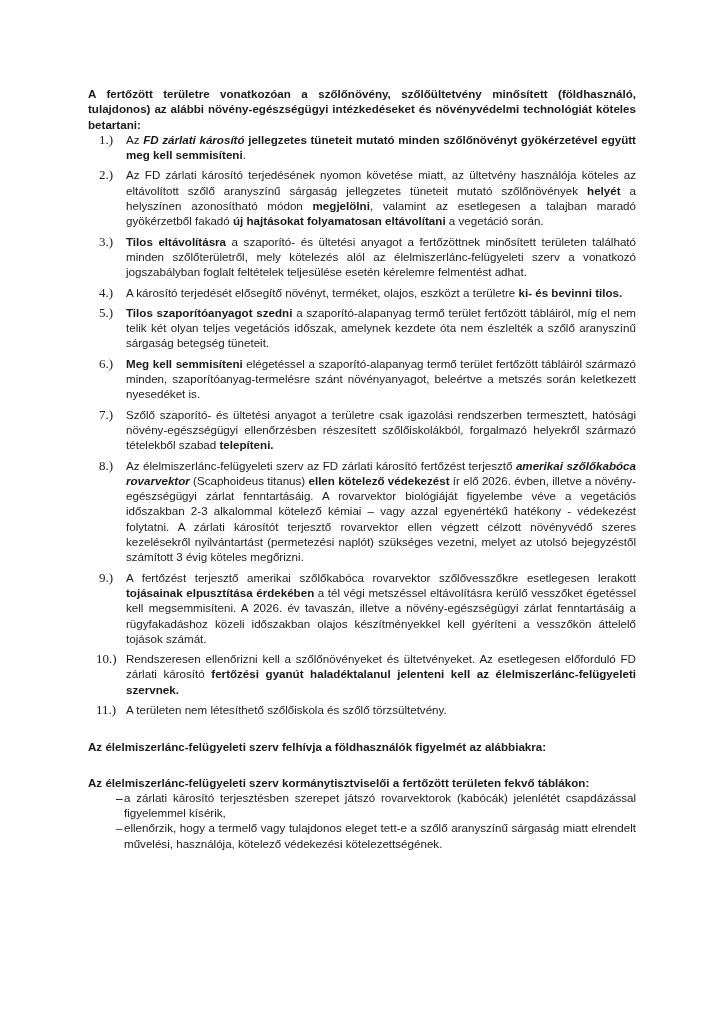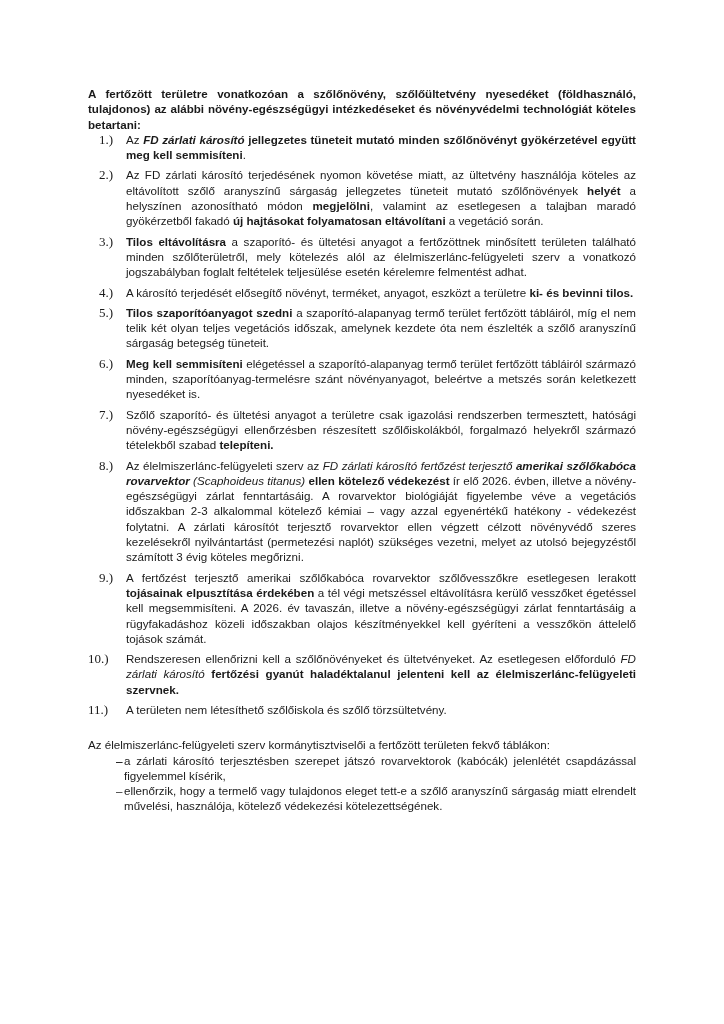--- a/index.html
+++ b/index.html
@@ -16,54 +16,54 @@
     .intro { font-weight: bold; }
     ol.items { list-style: none; margin: 0; padding: 0; }
     ol.items li {
       position: relative; padding-left: 38px; margin: 0 0 5px 0;
       text-align: justify;
     }
     ol.items li .num {
       position: absolute; left: 11px; top: 0;
       font-family: "Liberation Serif", serif; font-size: 13px;
     }
-    ol.items li.two-digit .num { left: 0; }
+    ol.items li.two-digit .num { left: 8px; }
     .item-text { display: block; }
     .b { font-weight: bold; }
-    .i { font-style: italic; }
+    .i { }
     .bi { font-weight: bold; font-style: italic; }
     .u { }
     .notice-heading { font-weight: bold; margin-top: 22px; }
-    .notice-lead { margin-top: 20px; }
+    .notice-lead { margin-top: 20px; font-weight: bold; }
     ul.dash { list-style: none; margin: 0; padding: 0 0 0 28px; }
     ul.dash li { position: relative; padding-left: 8px; text-align: justify; }
     ul.dash li .dash-mark { position: absolute; left: 0; top: 0; }
   </style>
 </head>
 <body>
 
 <div class="page">
-  <p class="intro"><span>A </span><span class="u">fertőzött területre</span><span> vonatkozóan a szőlőnövény, szőlőültetvény </span><span class="u">nyesedéket</span><span> (földhasználó, tulajdonos) az alábbi növény-egészségügyi intézkedéseket és növényvédelmi technológiát </span><span class="u">köteles betartani</span><span>:</span></p>
+  <p class="intro"><span>A </span><span class="u">fertőzött területre</span><span> vonatkozóan a szőlőnövény, szőlőültetvény </span><span class="u">minősített</span><span> (földhasználó, tulajdonos) az alábbi növény-egészségügyi intézkedéseket és növényvédelmi technológiát </span><span class="u">köteles betartani</span><span>:</span></p>
 
   <ol class="items">
     <li>
         <span class="num">1.)</span>
         <span class="item-text"><span>Az </span><span class="bi">FD zárlati károsító</span><span class="b"> jellegzetes tüneteit mutató minden szőlőnövényt gyökérzetével együtt meg kell semmisíteni</span><span>.</span></span>
       </li>
     <li>
         <span class="num">2.)</span>
         <span class="item-text"><span>Az FD zárlati károsító terjedésének nyomon követése miatt, az ültetvény használója köteles az eltávolított szőlő aranyszínű sárgaság jellegzetes tüneteit mutató szőlőnövények </span><span class="b">helyét</span><span> a helyszínen azonosítható módon </span><span class="b">megjelölni</span><span>, valamint az esetlegesen a talajban maradó gyökérzetből fakadó </span><span class="b">új hajtásokat folyamatosan eltávolítani</span><span> a vegetáció során.</span></span>
       </li>
     <li>
         <span class="num">3.)</span>
         <span class="item-text"><span class="b">Tilos eltávolításra</span><span> a szaporító- és ültetési anyagot a fertőzöttnek minősített területen található minden szőlőterületről, </span><span class="u">mely kötelezés alól az élelmiszerlánc-felügyeleti szerv a vonatkozó jogszabályban foglalt feltételek teljesülése esetén kérelemre felmentést adhat</span><span>.</span></span>
       </li>
     <li>
         <span class="num">4.)</span>
-        <span class="item-text"><span>A károsító terjedését elősegítő növényt, terméket, anyagot, eszközt a területre </span><span class="b">ki- és bevinni tilos.</span></span>
+        <span class="item-text"><span>A károsító terjedését elősegítő növényt, terméket, olajos, eszközt a területre </span><span class="b">ki- és bevinni tilos.</span></span>
       </li>
     <li>
         <span class="num">5.)</span>
         <span class="item-text"><span class="b">Tilos szaporítóanyagot szedni</span><span> a szaporító-alapanyag termő terület fertőzött tábláiról, míg el nem telik két olyan teljes vegetációs időszak, amelynek kezdete óta nem észlelték a szőlő aranyszínű sárgaság betegség tüneteit.</span></span>
       </li>
     <li>
         <span class="num">6.)</span>
         <span class="item-text"><span class="b">Meg kell semmisíteni</span><span> elégetéssel a szaporító-alapanyag termő terület fertőzött tábláiról származó minden, szaporítóanyag-termelésre szánt növényanyagot, beleértve a metszés során keletkezett nyesedéket is.</span></span>
       </li>
     <li>
@@ -81,19 +81,20 @@
     <li class="two-digit">
         <span class="num">10.)</span>
         <span class="item-text"><span>Rendszeresen ellenőrizni kell a szőlőnövényeket és ültetvényeket. Az esetlegesen előforduló </span><span class="i">FD zárlati károsító</span><span> </span><span class="b">fertőzési gyanút haladéktalanul jelenteni kell az élelmiszerlánc-felügyeleti szervnek.</span></span>
       </li>
     <li class="two-digit">
         <span class="num">11.)</span>
         <span class="item-text"><span>A területen nem létesíthető szőlőiskola és szőlő törzsültetvény.</span></span>
       </li>
   </ol>
 
+  <p class="notice-heading">Az élelmiszerlánc-felügyeleti szerv felhívja a földhasználók figyelmét az alábbiakra:</p>
   <p class="notice-lead">Az élelmiszerlánc-felügyeleti szerv kormánytisztviselői a fertőzött területen fekvő táblákon:</p>
   <ul class="dash">
     <li><span class="dash-mark">–</span></li>
     <li><span class="dash-mark">–</span><span>a zárlati károsító terjesztésben szerepet játszó rovarvektorok (kabócák) jelenlétét csapdázással figyelemmel kísérik,</span></li>
     <li><span class="dash-mark">–</span><span>ellenőrzik, hogy a termelő vagy tulajdonos eleget tett-e a szőlő aranyszínű sárgaság miatt elrendelt művelési, használója, kötelező védekezési kötelezettségének.</span></li>
   </ul>
 </div>
 
 </body></html>

